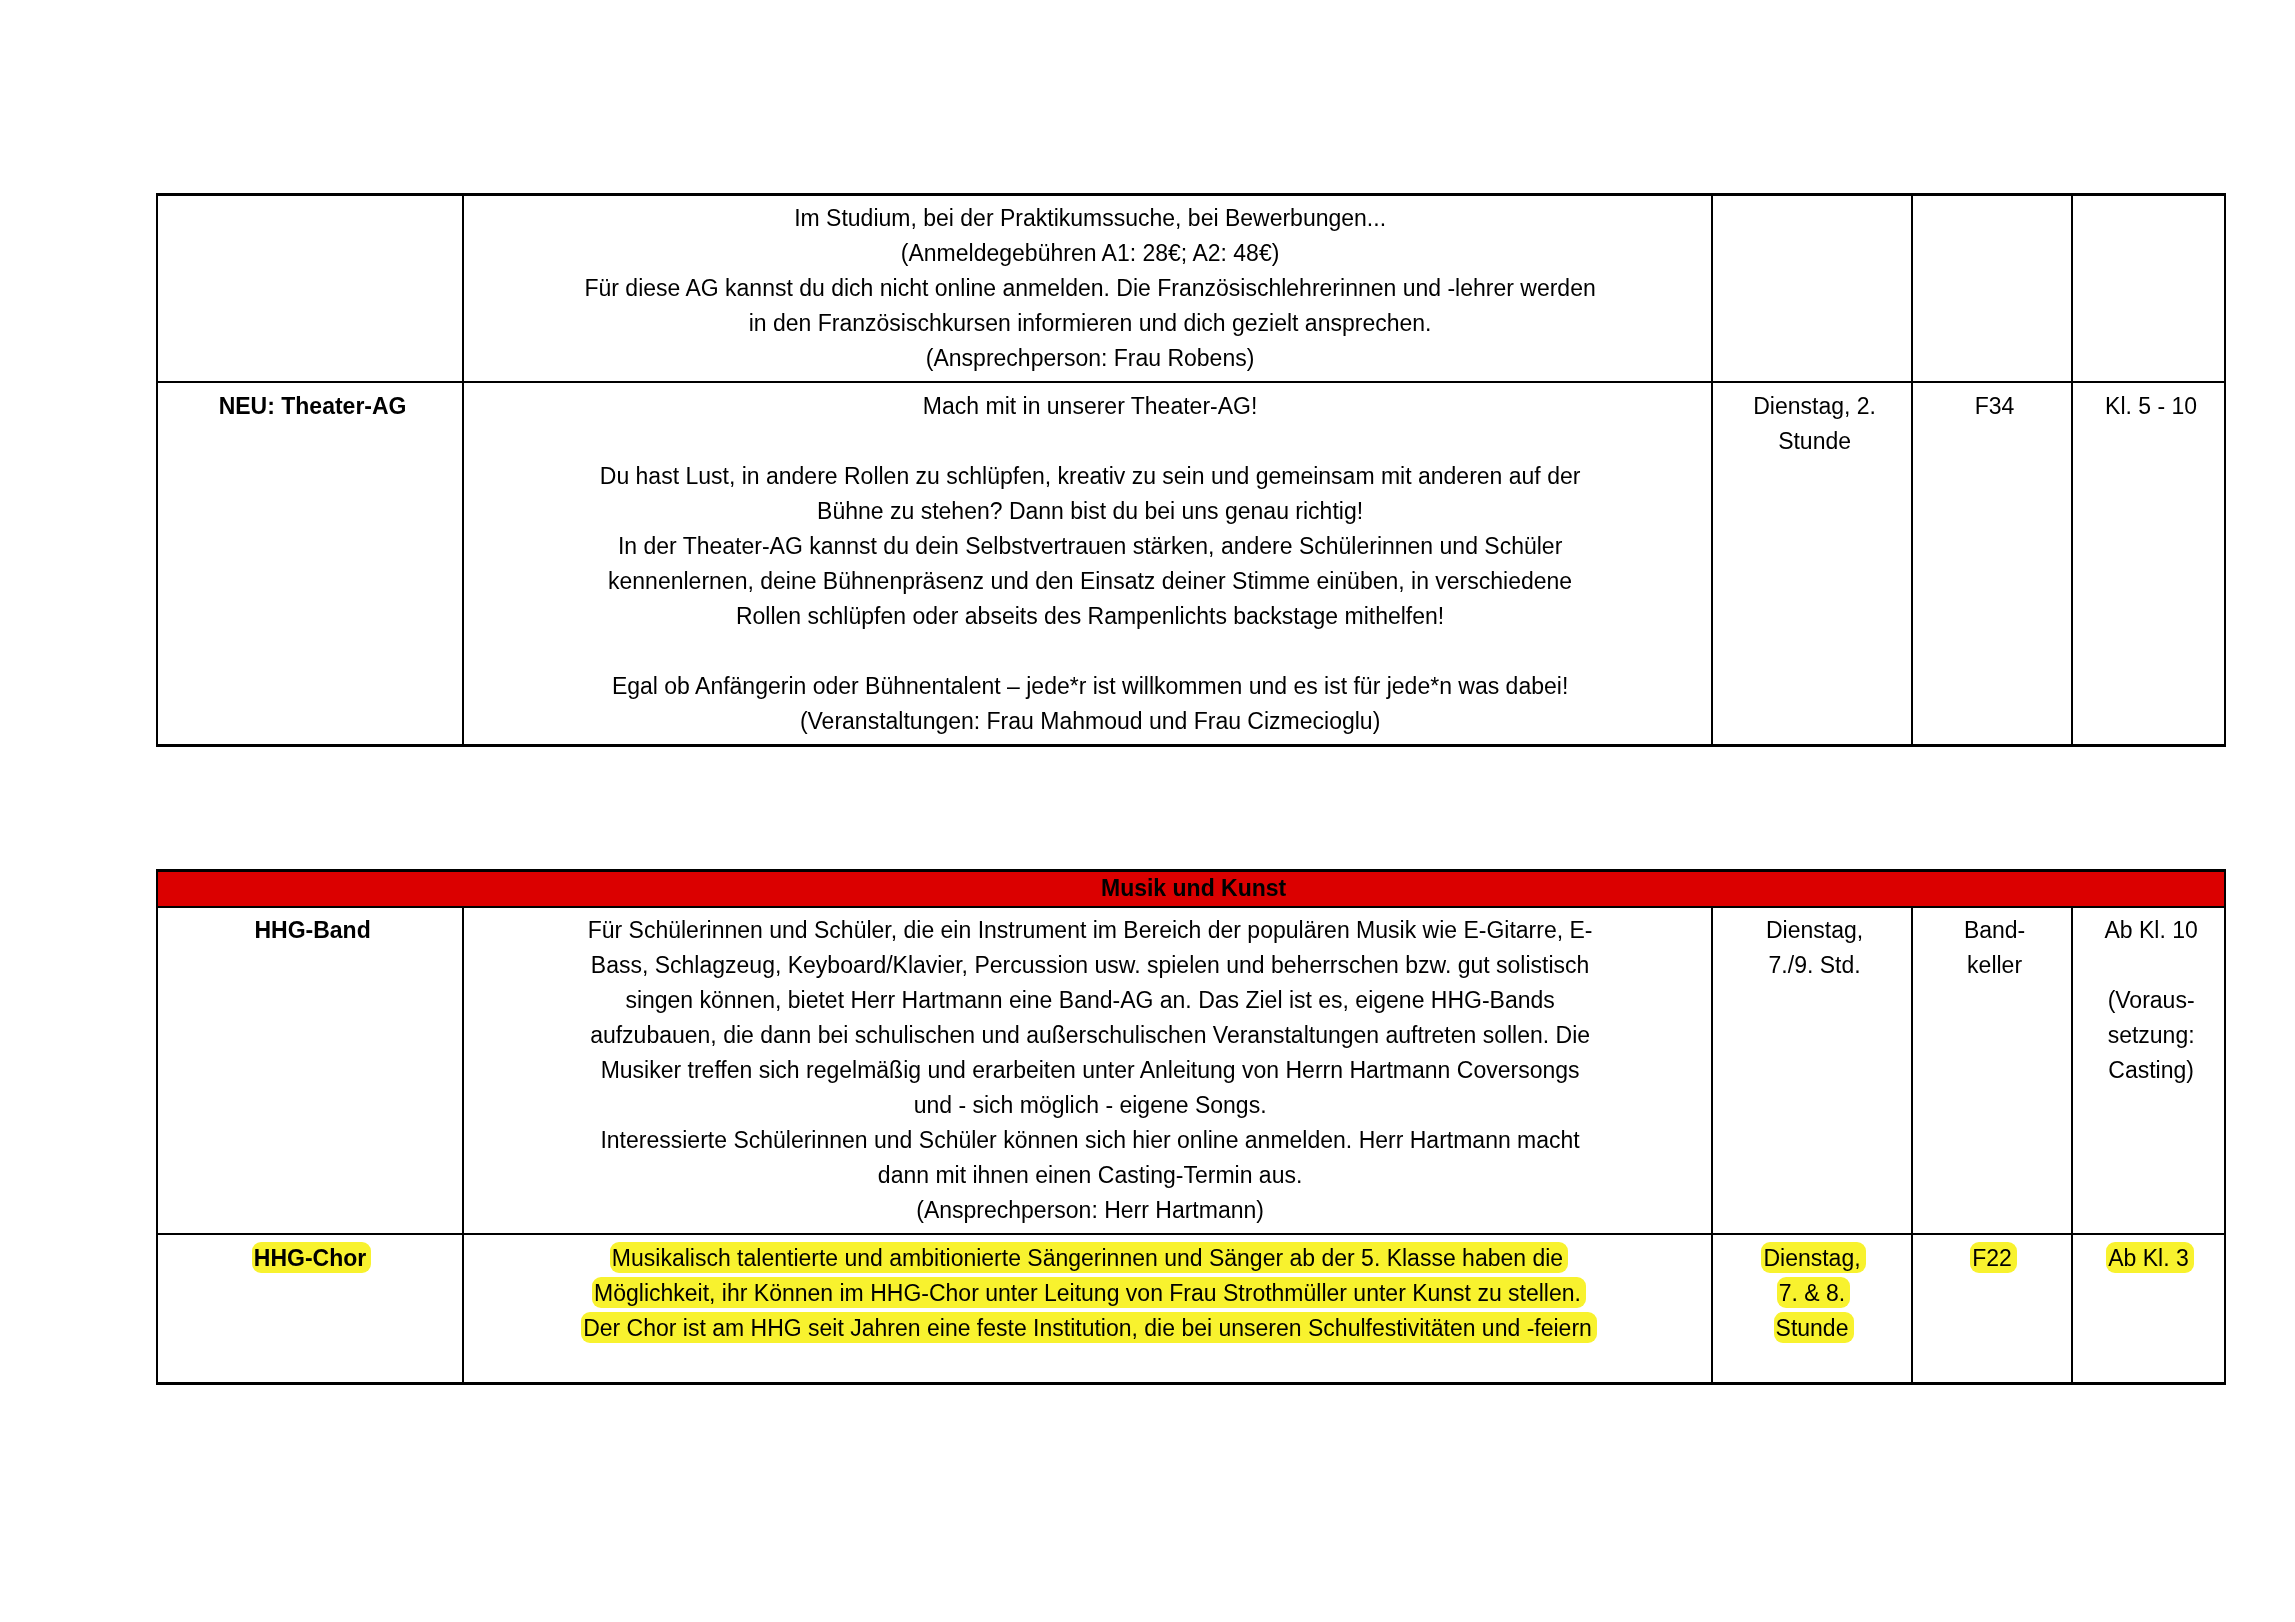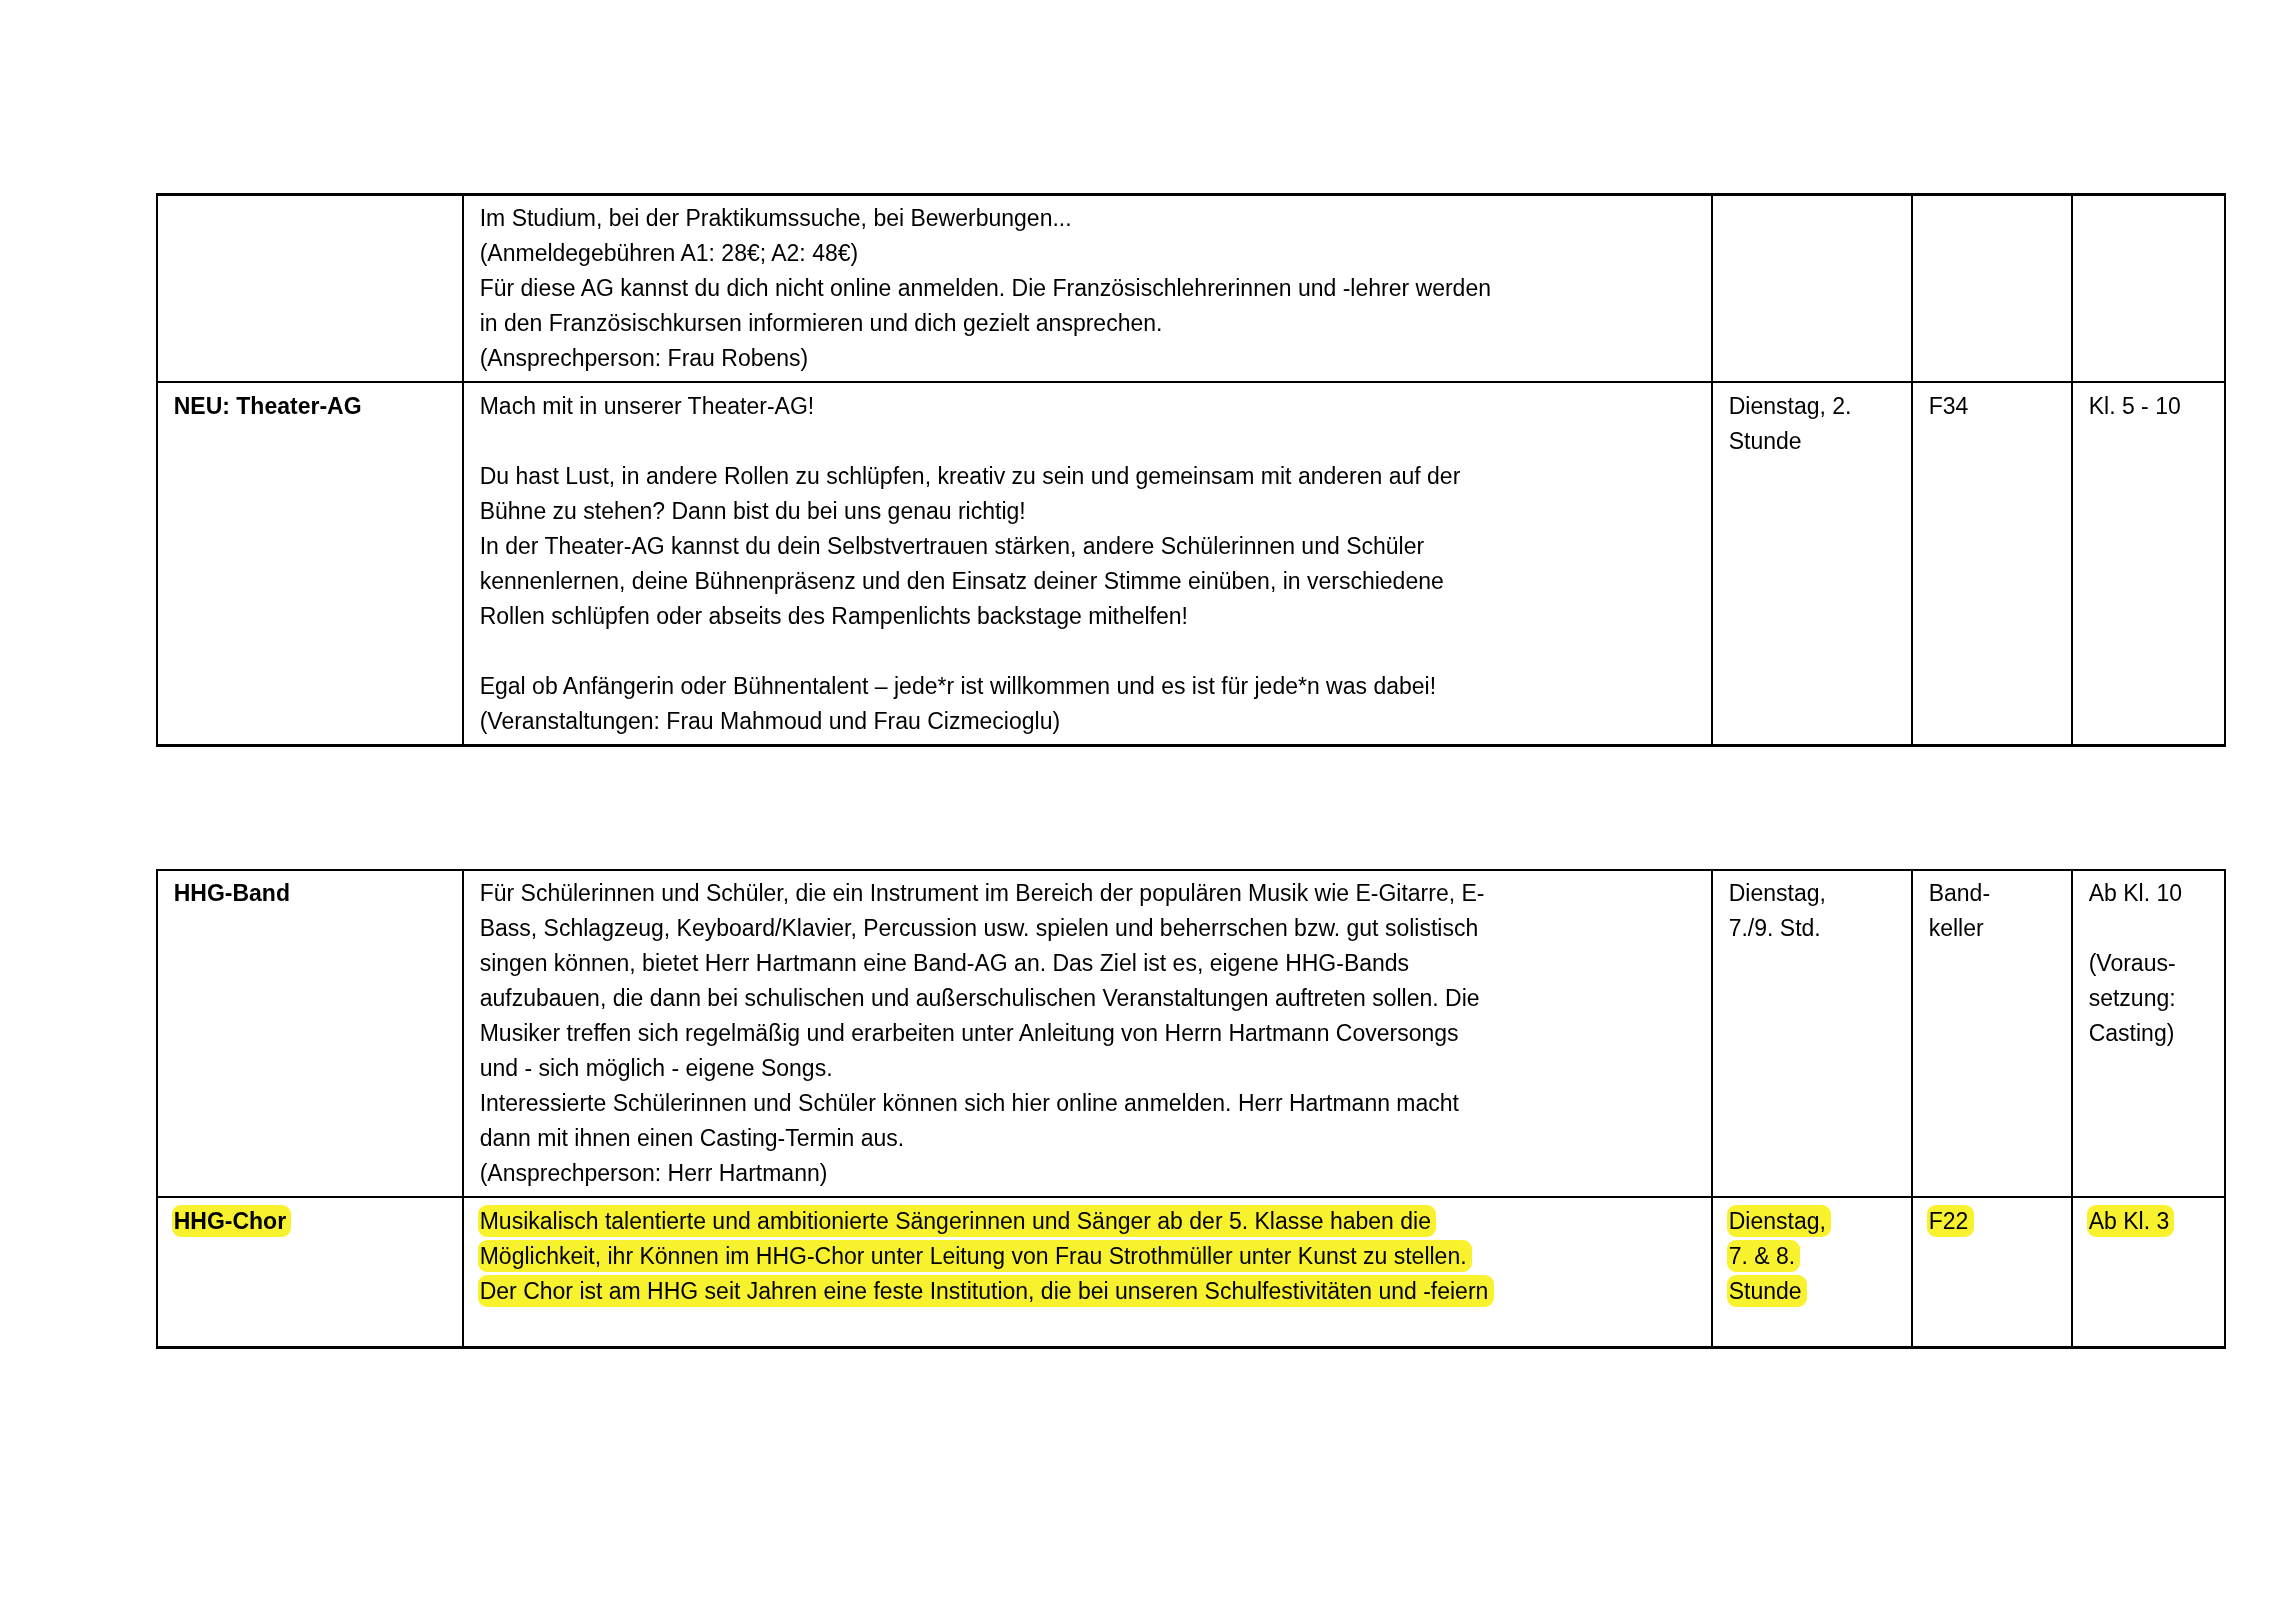--- a/index.html
+++ b/index.html
@@ -21,20 +21,21 @@
     border-collapse:collapse;table-layout:fixed;
     width:2068px;
   }
   .t1{top:193px;}
   .t2{top:869px;}
   td{
     border:2px solid var(--border-color);
     vertical-align:top;
     padding:5.2px 10.5px 5.2px 15.7px;
     overflow:hidden;
+    text-align:center;
   }
   .t1 .row-continuation td{border-top:3.9px solid var(--border-color);}
   .t1 .row-theater td{border-bottom:3.3px solid var(--border-color);}
   .t2 .section-row td{border-top:3.3px solid var(--border-color);}
   .t2 .row-chor td{border-top:2.6px solid var(--border-color);border-bottom:3.9px solid var(--border-color);height:137px;}
   .name-cell{font-weight:bold;}
   .section-header{
     background:var(--section-header-bg);
     font-weight:bold;
     height:29px;line-height:31px;
@@ -112,20 +113,23 @@
 
   <table class="doc-table t2">
     <colgroup>
       <col style="width:306px">
         <col style="width:1249px">
         <col style="width:200px">
         <col style="width:160px">
         <col style="width:153px">
     </colgroup>
     <tbody>
+      <tr class="section-row">
+        <td colspan="5" class="section-header">Musik und Kunst</td>
+      </tr>
       <tr class="row-band">
         <td class="name-cell">
             <div class="line"><span class="t">HHG-Band</span></div>
           </td>
         <td class="desc-cell">
             <div class="line"><span class="t">Für Schülerinnen und Schüler, die ein Instrument im Bereich der populären Musik wie E-Gitarre, E-</span></div>
             <div class="line"><span class="t">Bass, Schlagzeug, Keyboard/Klavier, Percussion usw. spielen und beherrschen bzw. gut solistisch</span></div>
             <div class="line"><span class="t">singen können, bietet Herr Hartmann eine Band-AG an. Das Ziel ist es, eigene HHG-Bands</span></div>
             <div class="line"><span class="t">aufzubauen, die dann bei schulischen und außerschulischen Veranstaltungen auftreten sollen. Die</span></div>
             <div class="line"><span class="t">Musiker treffen sich regelmäßig und erarbeiten unter Anleitung von Herrn Hartmann Coversongs</span></div>

